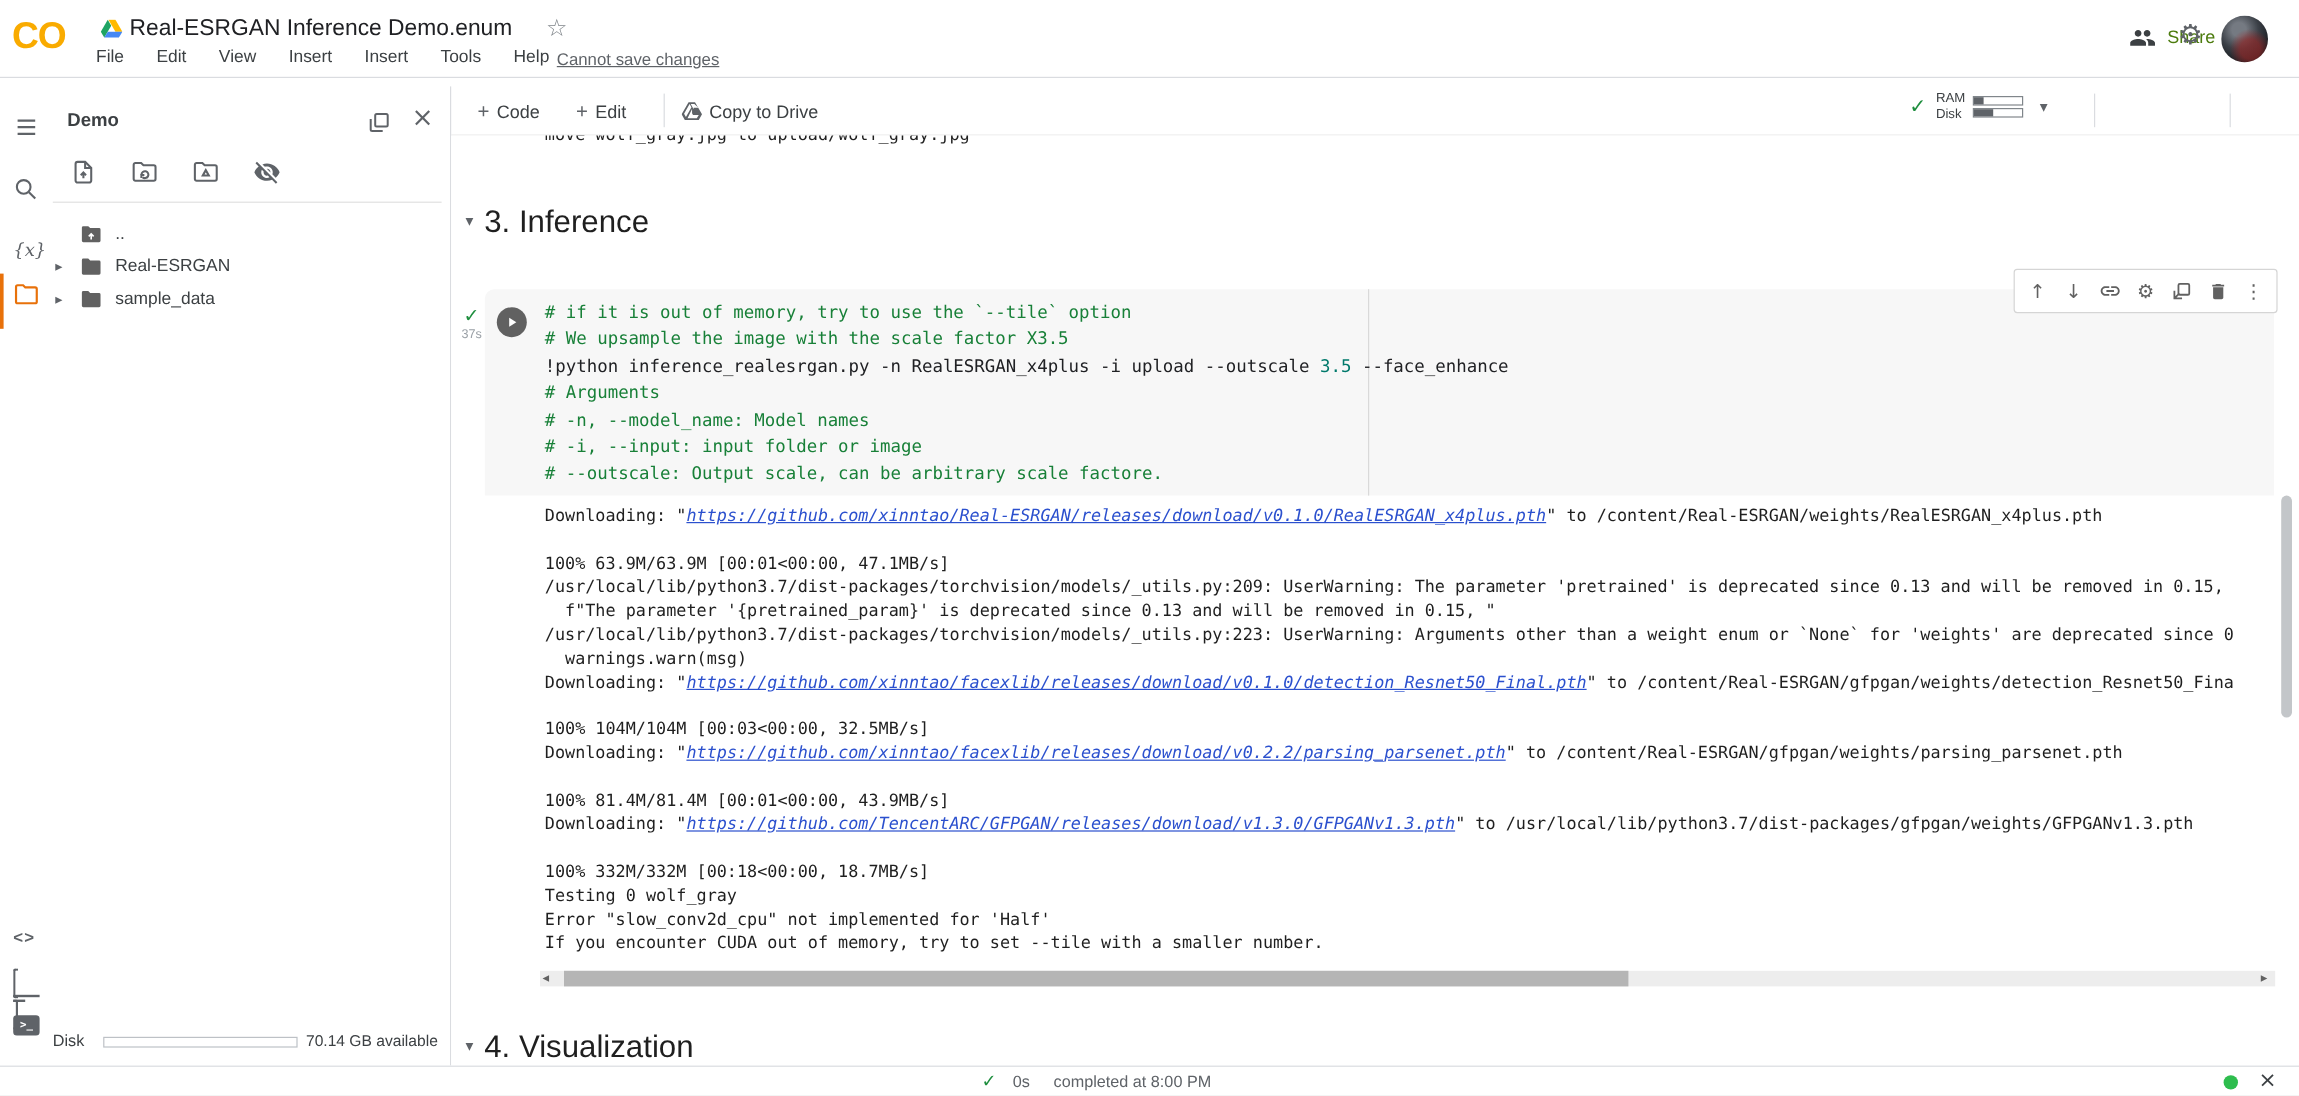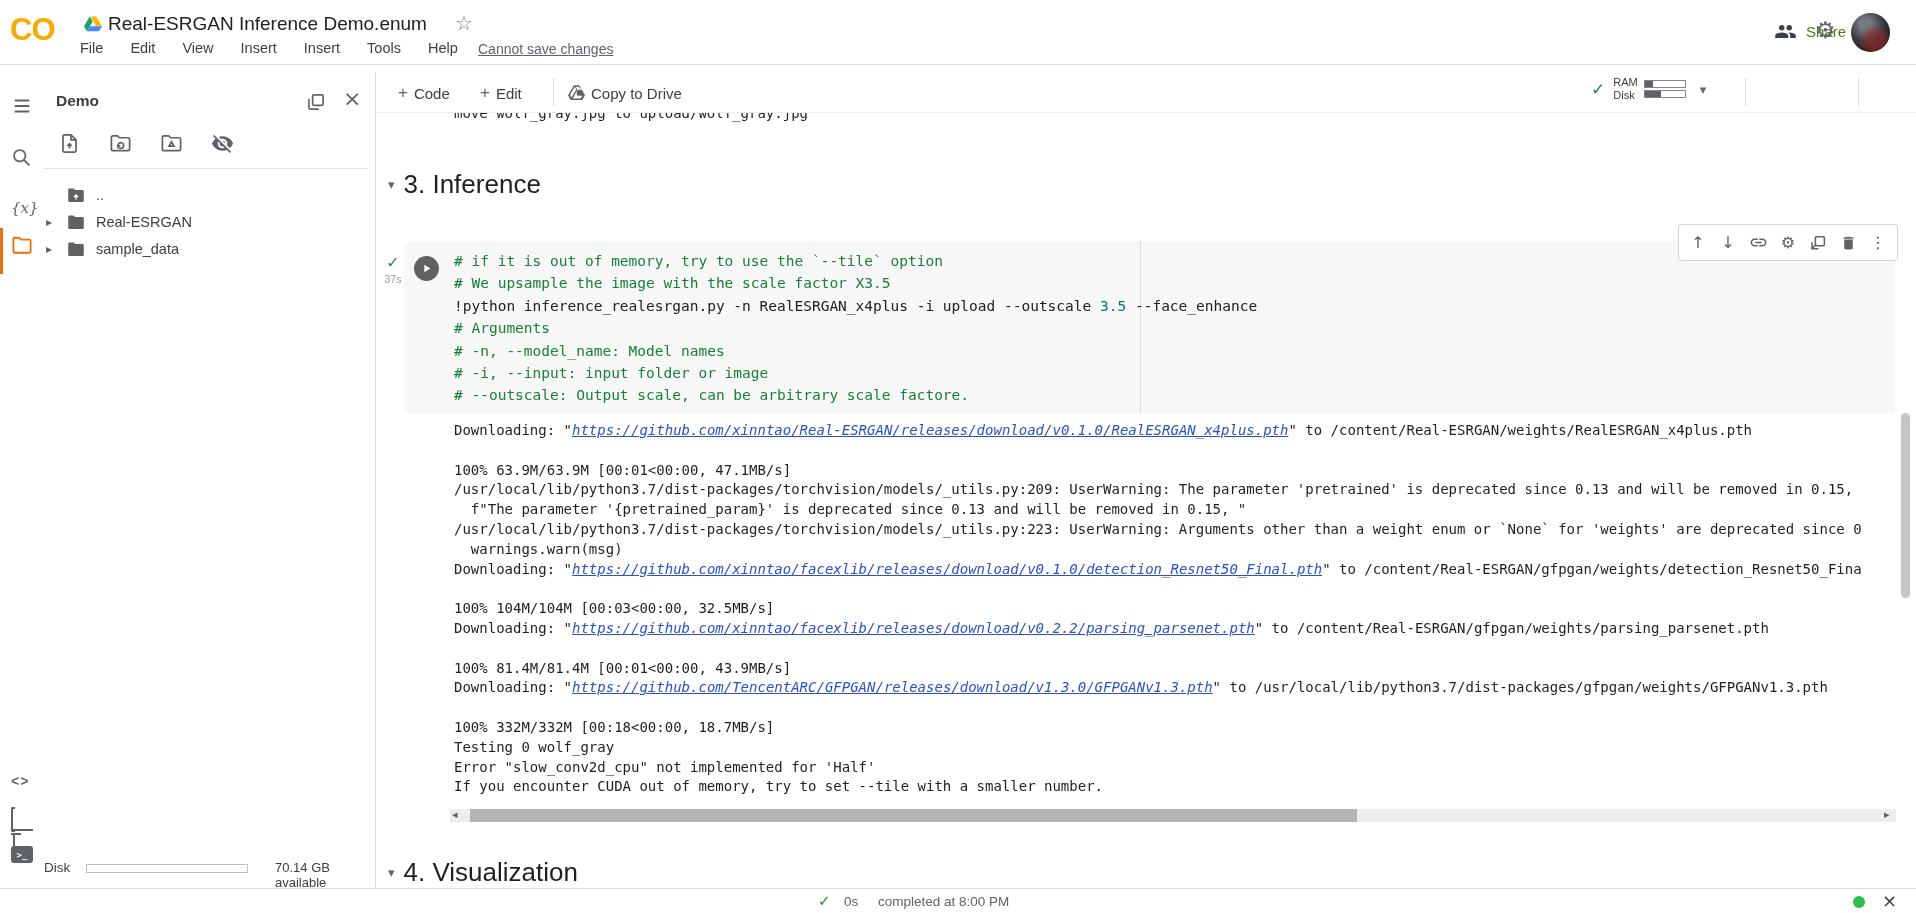--- a/index.html
+++ b/index.html
@@ -11,21 +11,21 @@
 
   
   .header{ position:absolute; left:0; top:0; width:1916px; height:65px; background:#fff;
            border-bottom:1px solid #dadce0; }
   .logo{ position:absolute; left:10px; top:12px; font-size:31px; font-weight:800; color:#F9AB00; letter-spacing:-1px; }
   .drive-ic{ left:84px; top:16px; width:18px; height:17px; }
   .title{ position:absolute; left:108px; top:13px; font-size:19px; color:#202124; }
   .star{ position:absolute; left:455px; top:11px; font-size:20px; color:#80868b; }
   .menubar{ position:absolute; left:80px; top:40px; display:flex; gap:27px; font-size:14.5px; color:#3c4043; }
   .menu-item{ cursor:default; }
-  .cannot-save{ position:absolute; left:478px; top:41px; font-size:14px; color:#5f6368; text-decoration:underline; }
+  .cannot-save{ position:absolute; left:464px; top:41px; font-size:14px; color:#5f6368; text-decoration:underline; }
   .share{ position:absolute; left:1774px; top:23px; display:flex; align-items:center; gap:9px; font-size:15px; color:#4d7c0f; }
   .hdr-gear{ position:absolute; left:1815px; top:17px; font-size:23px; color:#5f6368; }
   .avatar{ position:absolute; left:1851px; top:13px; width:39px; height:39px; border-radius:50%;
            background:
              radial-gradient(circle at 62% 72%, rgba(150,40,40,.65) 0 22%, rgba(0,0,0,0) 46%),
              radial-gradient(circle at 38% 30%, #757a82 0 16%, #3a3f46 45%, #15171b 80%); }
 
   
   .toolbar{ position:absolute; left:376px; top:72px; width:1540px; height:41px; background:#fff;
             border-bottom:1px solid #ececec; }
@@ -52,21 +52,21 @@
   .fileops .op{ width:24px; height:24px; color:#5f6368; }
   .panel-divider{ position:absolute; left:44px; top:96px; width:324px; height:1px; background:#e0e0e0; }
   .tree-row{ position:absolute; left:38px; width:330px; height:26px; }
   .tree-caret{ position:absolute; left:8px; top:4px; font-size:12px; color:#5f6368; }
   .tree-folder{ position:absolute; left:28px; top:2px; width:20px; height:18px; }
   .tree-label{ position:absolute; left:58px; top:3px; font-size:14.5px; color:#3c4043; }
   .disk-row{ position:absolute; left:0; top:784px; width:376px; height:28px; font-size:13px; color:#3c4043; }
   .disk-lbl{ position:absolute; left:44px; top:4px; font-size:13.5px; }
   .disk-track{ position:absolute; left:86px; top:8px; width:162px; height:9px; border:1px solid #bdc1c6; background:#fff; }
   .disk-fill{ height:100%; width:62px; background:#80868b; }
-  .disk-avail{ position:absolute; left:255px; top:4px;margin-left:20px; }
+  .disk-avail{ position:absolute; left:255px; top:4px; }
   .term-box{ width:22px; height:17px; background:#5f6368; border-radius:3px; color:#fff;
              font-family:"DejaVu Sans Mono", monospace; font-size:9px; font-weight:bold;
              display:flex; align-items:center; justify-content:center; }
   .palette-box{ width:21px; height:15px; border:2px solid #5f6368; border-radius:2px; padding:2px 2px; }
   .palette-box i{ display:block; height:2px; background:#5f6368; margin-bottom:2px; }
   .code-rail{ font-size:14px; letter-spacing:1px; color:#5f6368; font-weight:bold; }
 
   
   .notebook{ position:absolute; left:376px; top:113px; width:1540px; height:775px; background:#fff; overflow:hidden; }
   .mono{ font-family:"DejaVu Sans Mono", monospace; }

